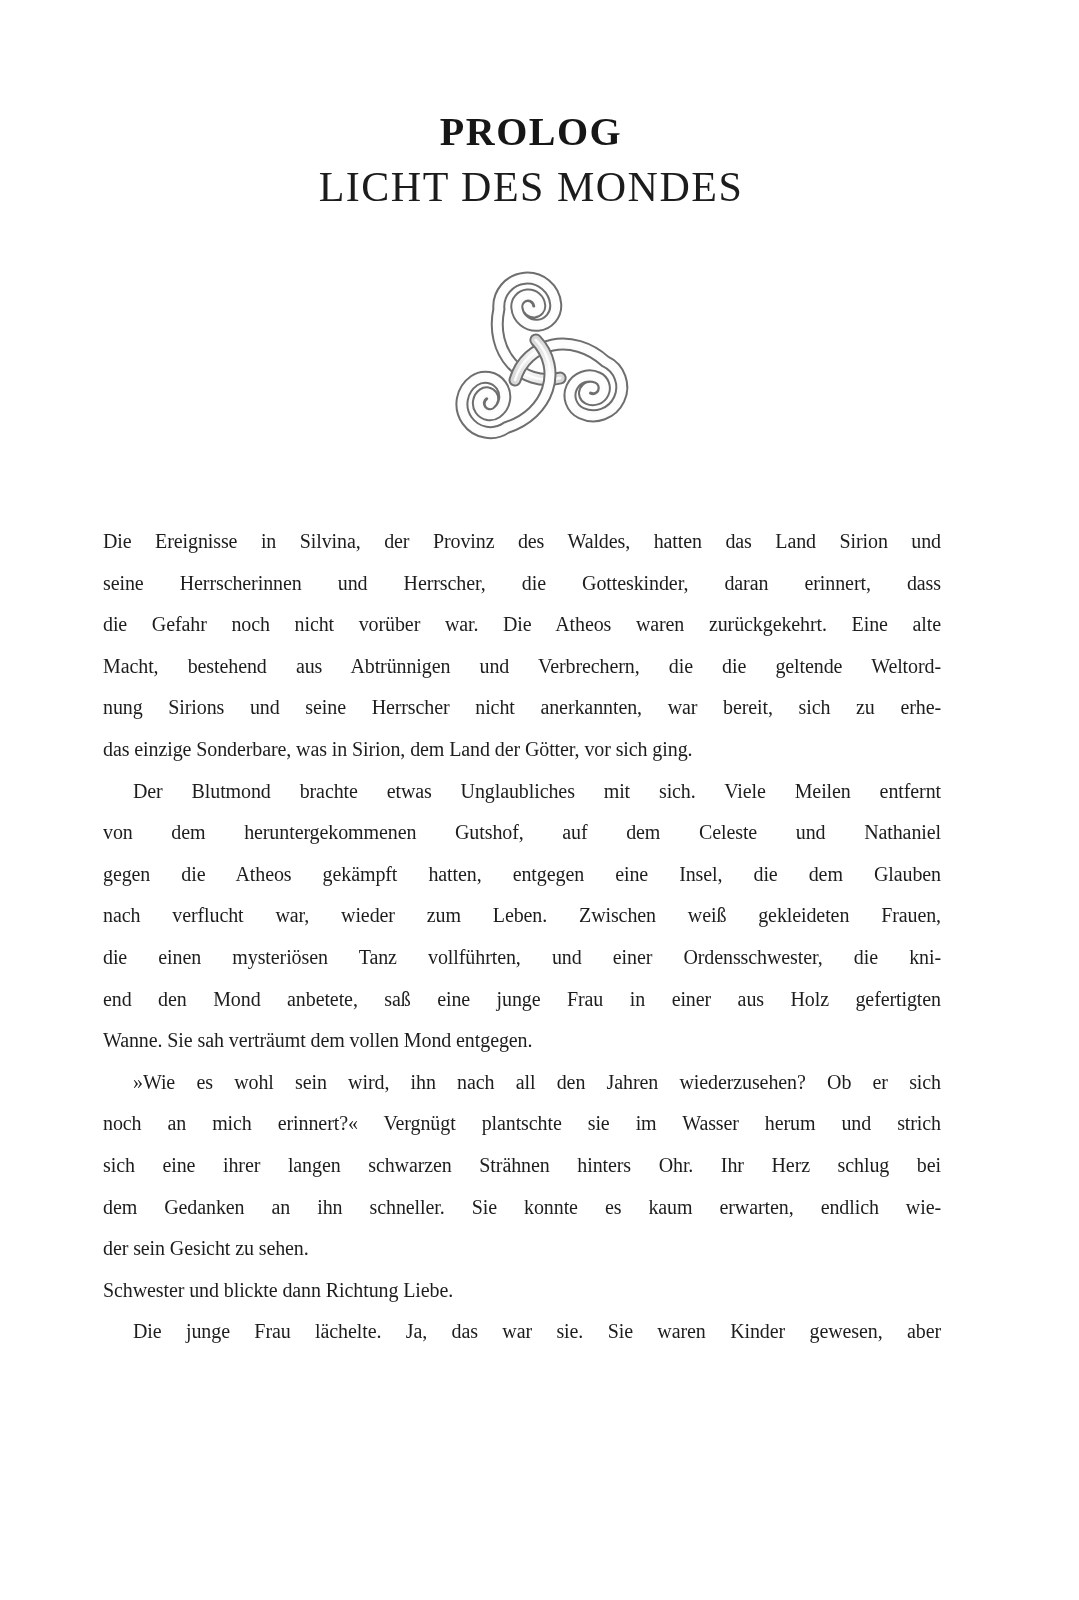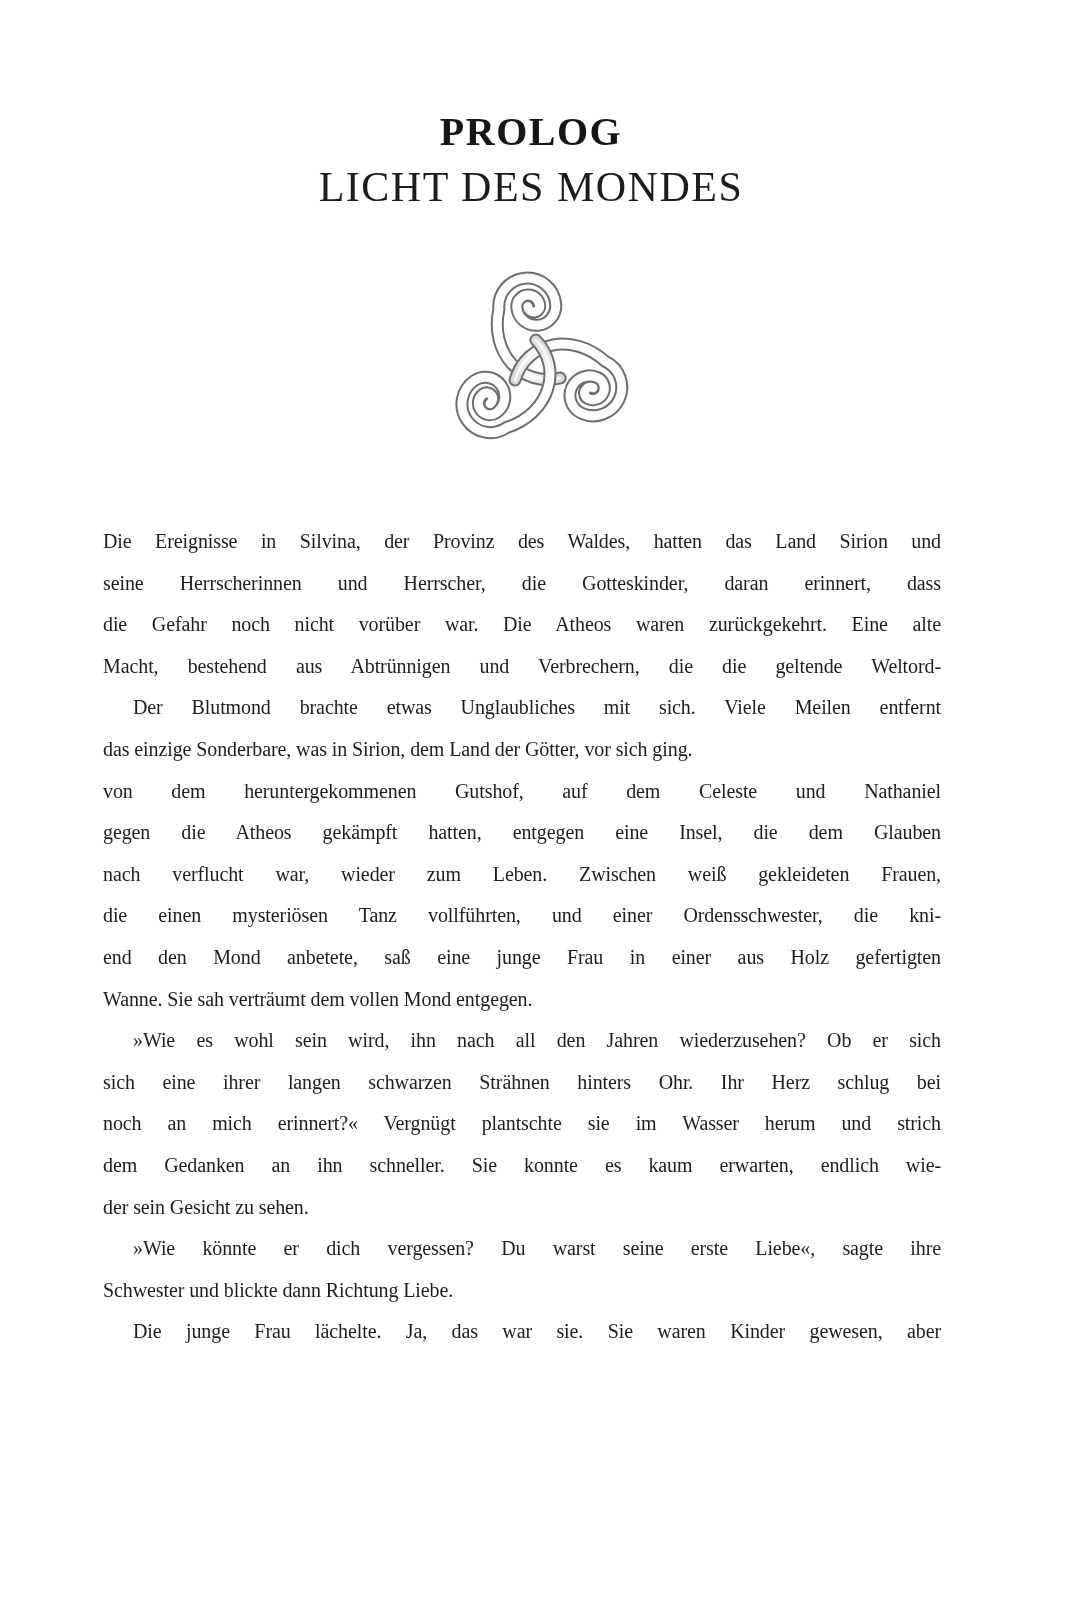--- a/index.html
+++ b/index.html
@@ -59,37 +59,37 @@
     <use href="#armset" transform="rotate(-5 99 106) translate(99 46)"></use>
     <use href="#armset" transform="rotate(115 99 106) translate(99 46)"></use>
     <use href="#armset" transform="rotate(235 99 106) translate(99 46)"></use>
   </svg>
 
   <div class="bodytext">
     <div class="line j">Die Ereignisse in Silvina, der Provinz des Waldes, hatten das Land Sirion und</div>
     <div class="line j">seine Herrscherinnen und Herrscher, die Gotteskinder, daran erinnert, dass</div>
     <div class="line j">die Gefahr noch nicht vorüber war. Die Atheos waren zurückgekehrt. Eine alte</div>
     <div class="line j">Macht, bestehend aus Abtrünnigen und Verbrechern, die die geltende Weltord-</div>
+    <div class="line j">nung Sirions und seine Herrscher nicht anerkannten, war bereit, sich zu erhe-</div>
+    <div class="line">das einzige Sonderbare, was in Sirion, dem Land der Götter, vor sich ging.</div>
+
     <div class="line j ind">Der Blutmond brachte etwas Unglaubliches mit sich. Viele Meilen entfernt</div>
-
-    <div class="line">das einzige Sonderbare, was in Sirion, dem Land der Götter, vor sich ging.</div>
     <div class="line j">von dem heruntergekommenen Gutshof, auf dem Celeste und Nathaniel</div>
     <div class="line j">gegen die Atheos gekämpft hatten, entgegen eine Insel, die dem Glauben</div>
     <div class="line j">nach verflucht war, wieder zum Leben. Zwischen weiß gekleideten Frauen,</div>
     <div class="line j">die einen mysteriösen Tanz vollführten, und einer Ordensschwester, die kni-</div>
     <div class="line j">end den Mond anbetete, saß eine junge Frau in einer aus Holz gefertigten</div>
     <div class="line">Wanne. Sie sah verträumt dem vollen Mond entgegen.</div>
 
     <div class="line j ind">»Wie es wohl sein wird, ihn nach all den Jahren wiederzusehen? Ob er sich</div>
+    <div class="line j">noch an mich erinnert?« Vergnügt plantschte sie im Wasser herum und strich</div>
     <div class="line j">sich eine ihrer langen schwarzen Strähnen hinters Ohr. Ihr Herz schlug bei</div>
-    <div class="line j">noch an mich erinnert?« Vergnügt plantschte sie im Wasser herum und strich</div>
     <div class="line j">dem Gedanken an ihn schneller. Sie konnte es kaum erwarten, endlich wie-</div>
     <div class="line">der sein Gesicht zu sehen.</div>
 
-    <div class="line j ind">»Wie könnte er dich vergessen? Du warst seine erste Liebe«, sagte ihre</div>
     <div class="line">Schwester und blickte dann Richtung Liebe.</div>
 
     <div class="line j ind">Die junge Frau lächelte. Ja, das war sie. Sie waren Kinder gewesen, aber</div>
   </div>
 
   <div class="pagenum">5</div>
 
 </div>
 
 </body></html>

